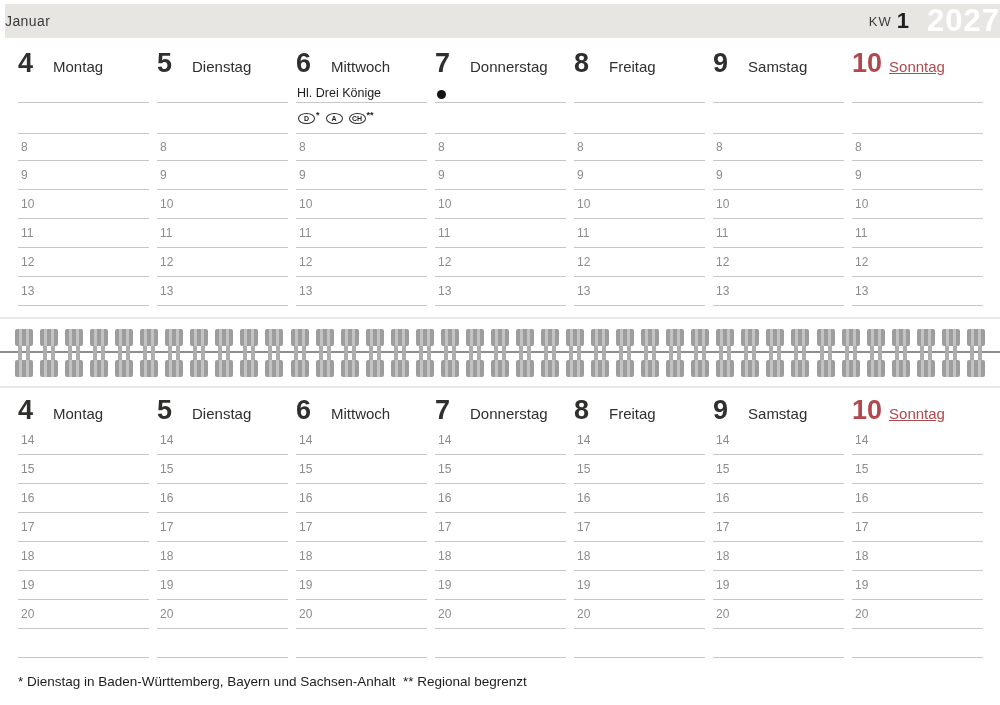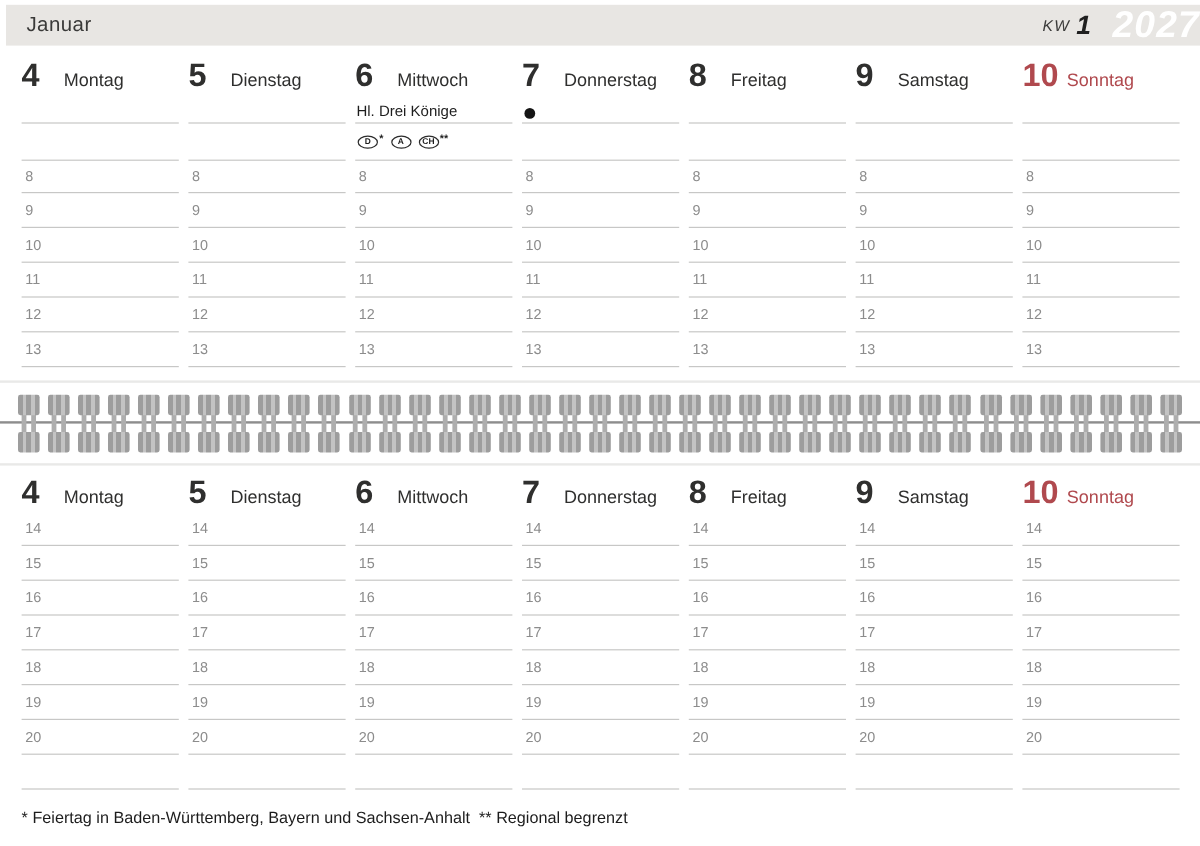--- a/index.html
+++ b/index.html
@@ -3,36 +3,36 @@
 <meta charset="utf-8">
 <style>
   html,body{margin:0;padding:0;background:#ffffff;}
   .page{
     position:relative;width:1000px;height:705px;background:#ffffff;overflow:hidden;
     font-family:"Liberation Sans", sans-serif;color:#2f2f2e;
     --line:#c7c7c6;--red:#b0494e;
   }
   
   .topbar{position:absolute;left:5px;top:4px;right:0;height:34px;background:#e8e6e3;display:flex;align-items:center;}
-  .month{margin-left:17px;font-size:17px;color:#3a3a39;letter-spacing:.4px;}
-  .topbar-right{margin-left:auto;display:flex;align-items:center;font-style:italic;}
+  .month{margin-left:0;font-size:14px;color:#3a3a39;letter-spacing:.4px;}
+  .topbar-right{margin-left:auto;display:flex;align-items:center;}
   .kw-label{font-size:13px;color:#3c3c3b;letter-spacing:1px;margin-right:5px;}
   .kw-number{font-size:22px;font-weight:700;color:#1f1f1f;}
   .year{font-size:31px;font-weight:700;color:#ffffff;margin-left:18px;letter-spacing:1px;line-height:34px;}
   
   .grid{position:absolute;left:18px;right:17px;display:grid;grid-template-columns:repeat(7,1fr);column-gap:8px;}
   #top-grid{top:45px;}
   #bottom-grid{top:397px;}
   .col{min-width:0;}
   .day-head{height:40px;line-height:37px;white-space:nowrap;}
   .day-head-b{height:29px;line-height:27px;white-space:nowrap;}
   .day-num{font-size:27px;font-weight:700;color:#2f2f2e;}
   .day-name{font-size:15px;margin-left:20px;color:#2f2f2e;}
   .col.sunday .day-num,.col.sunday .day-name{color:var(--red);}
-  .col.sunday .day-name{margin-left:7px;}
+  .col.sunday .day-name{margin-left:7px;text-decoration:underline;}
   .slot-a{height:17px;position:relative;border-bottom:1px solid var(--line);}
   .holiday{position:absolute;left:1px;bottom:2px;font-size:12.5px;color:#1d1d1d;white-space:nowrap;margin-top:12px;}
   .moon{position:absolute;left:2px;bottom:3px;width:9px;height:9px;border-radius:50%;background:#141414;}
   .slot-b{height:30px;border-bottom:1px solid var(--line);display:flex;align-items:center;gap:6px;padding-left:2px;}
   .region{display:inline-flex;align-items:flex-start;}
   .region-oval{display:inline-flex;align-items:center;justify-content:center;
     min-width:17px;height:11px;border:1px solid #2b2b2b;border-radius:50%;
     font-size:7px;font-weight:700;color:#1c1c1c;box-sizing:border-box;padding:0 1px;}
   .region-mark{font-size:9px;font-weight:700;line-height:1;margin-top:-2px;margin-left:1px;color:#1c1c1c;}
   .hour-row{height:28px;border-bottom:1px solid var(--line);display:flex;align-items:center;padding-left:3px;}
@@ -677,15 +677,15 @@
         </div>
         <div class="hour-row">
           <span class="hour-label">20</span>
         </div>
         <div class="hour-row">
           <span class="hour-label"></span>
         </div>
       </div>
     </div>
 
-  <div class="footer">* Feiertag in Baden-Württemberg, Bayern und Sachsen-Anhalt  ** Regional begrenzt</div>
+  <div class="footer">* Dienstag in Baden-Württemberg, Bayern und Sachsen-Anhalt  ** Regional begrenzt</div>
 
 </div>
 
 </body></html>

